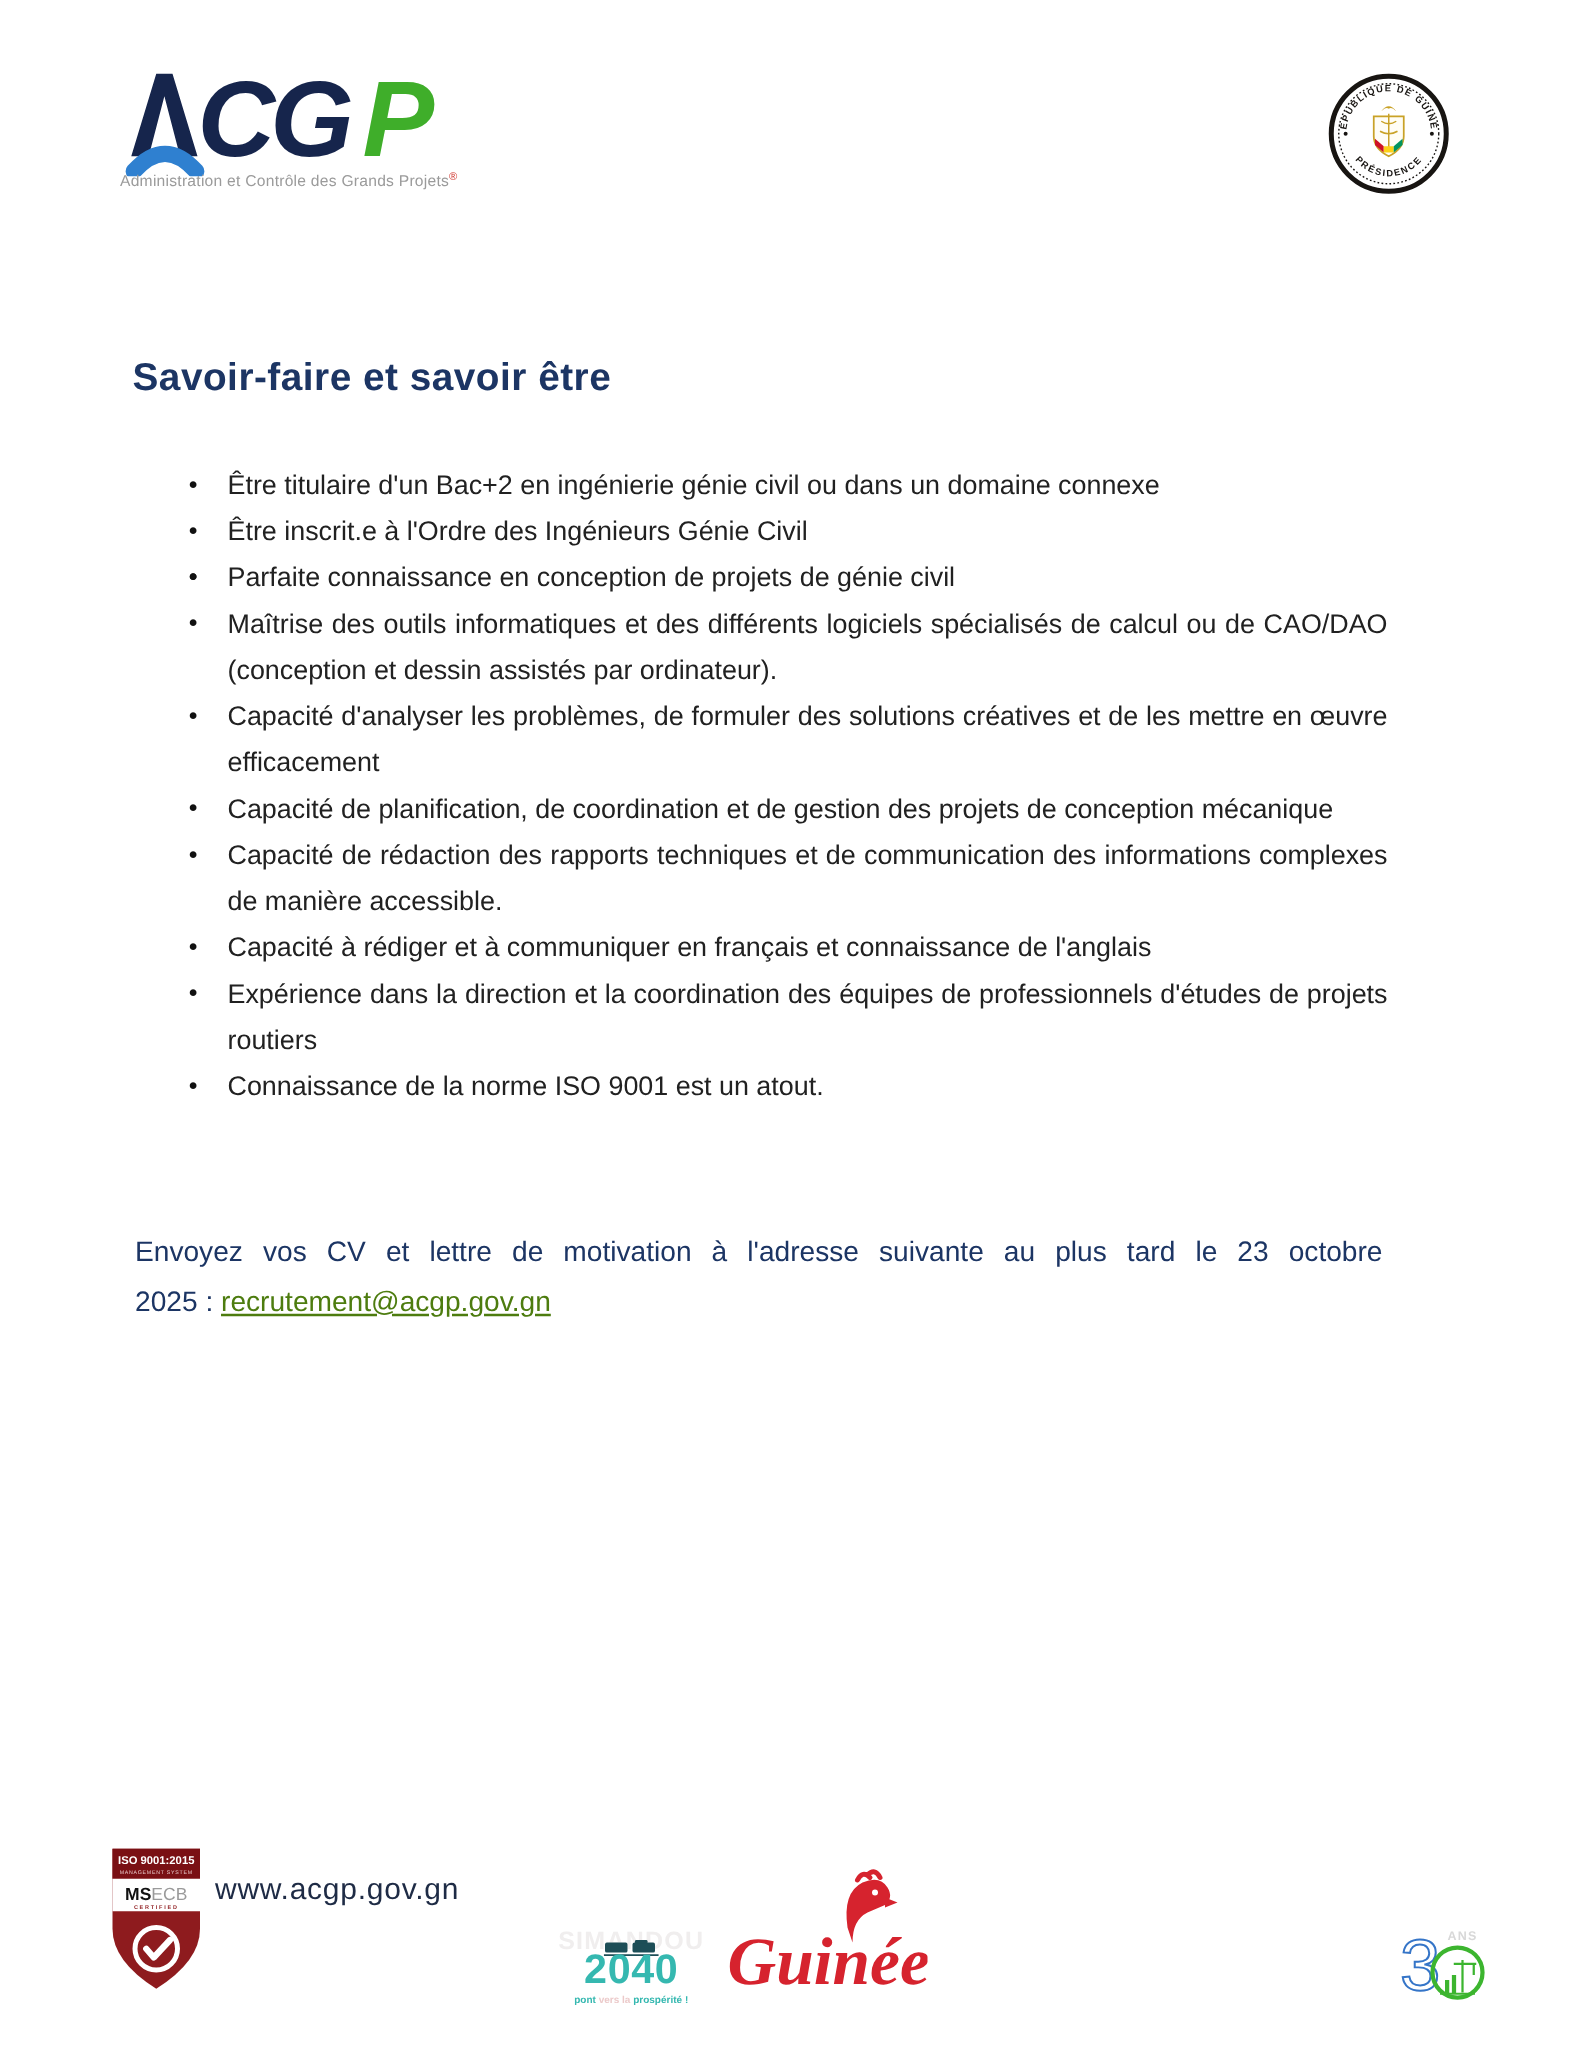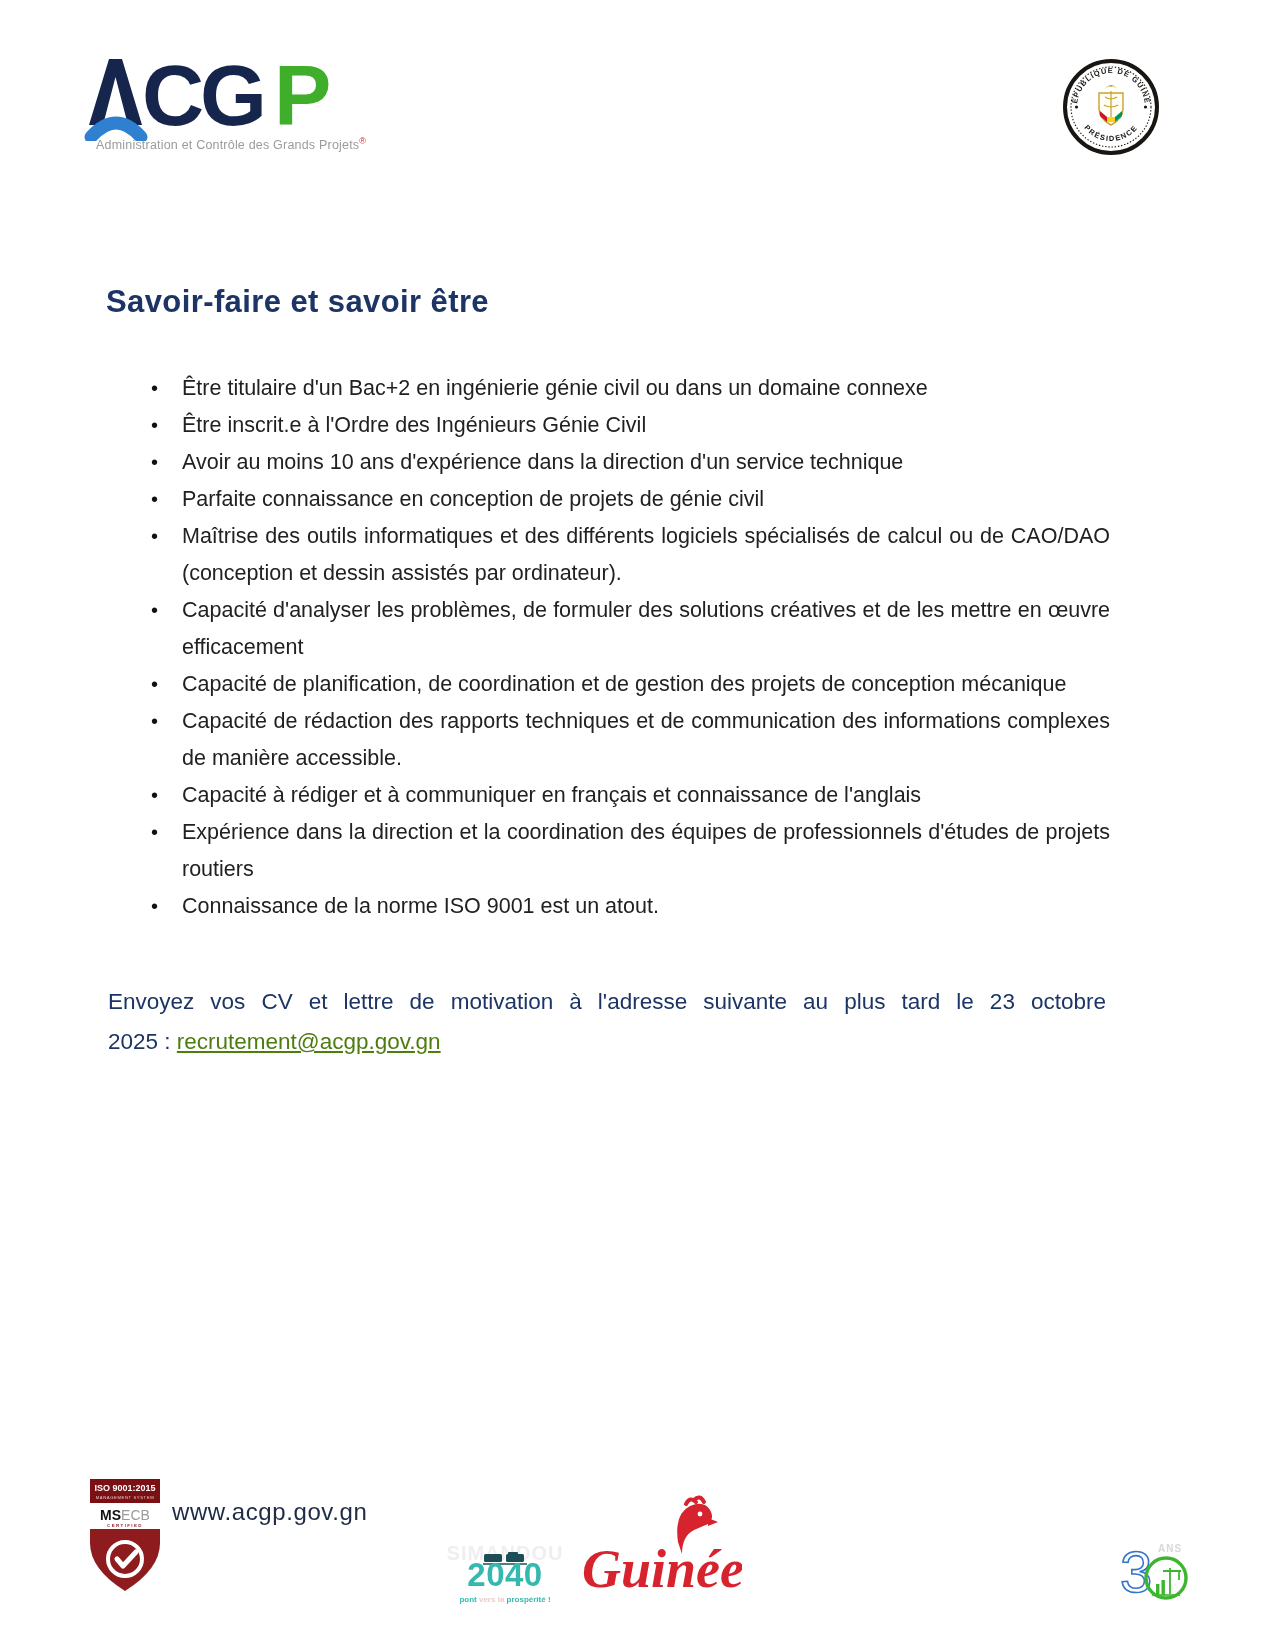--- a/index.html
+++ b/index.html
@@ -4,21 +4,21 @@
 <style>
   * { margin:0; padding:0; box-sizing:border-box; }
   html,body { background:#fff; }
   .page {
     position:relative; width:1275px; height:1650px; margin:0 auto;
     background:#ffffff; overflow:hidden;
     font-family:"Liberation Sans", sans-serif; color:#1f1f1f;
   }
 
   
-  .acgp-logo { position:absolute; left:84px; top:55px; width:252px; }
+  .acgp-logo { position:absolute; left:100px; top:55px; width:252px;font-style:italic; }
   .acgp-tagline { position:absolute; left:96px; top:136px; width:270px;
     font-size:12.5px; color:#9b9b9b; white-space:nowrap; letter-spacing:.2px; }
   .acgp-tagline sup { color:#d0342c; font-size:9px; }
   .seal { position:absolute; left:1061px; top:57px; width:100px; height:100px; }
 
   
   .page-title { position:absolute; left:106px; top:284px;
     font-size:31px; font-weight:bold; color:#1c3564; letter-spacing:.4px; }
 
   
@@ -85,21 +85,21 @@
     <path d="M39,54 L46,60 L46,65 L39,59 Z" fill="#ce1126"></path>
     <path d="M46,60 L54,60 L54,65 L46,65 Z" fill="#fcd116"></path>
     <path d="M54,60 L61,54 L61,59 L54,65 Z" fill="#009460"></path>
   </svg>
 
   <div class="page-title">Savoir-faire et savoir être</div>
 
   <ul class="bullets">
     <li><span class="dot">•</span><span>Être titulaire d'un Bac+2 en ingénierie génie civil ou dans un domaine connexe</span></li>
     <li><span class="dot">•</span><span>Être inscrit.e à l'Ordre des Ingénieurs Génie Civil</span></li>
-    <li><span class="dot">•</span><span>Avoir au moins 10 ans d'expérience dans la direction d'un service technique</span></li>
+    <li><span class="dot">•</span></li>
     <li><span class="dot">•</span><span>Parfaite connaissance en conception de projets de génie civil</span></li>
     <li><span class="dot">•</span><span>Maîtrise des outils informatiques et des différents logiciels spécialisés de calcul ou de CAO/DAO (conception et dessin assistés par ordinateur).</span></li>
     <li><span class="dot">•</span><span>Capacité d'analyser les problèmes, de formuler des solutions créatives et de les mettre en œuvre efficacement</span></li>
     <li><span class="dot">•</span><span>Capacité de planification, de coordination et de gestion des projets de conception mécanique</span></li>
     <li><span class="dot">•</span><span>Capacité de rédaction des rapports techniques et de communication des informations complexes de manière accessible.</span></li>
     <li><span class="dot">•</span><span>Capacité à rédiger et à communiquer en français et connaissance de l'anglais</span></li>
     <li><span class="dot">•</span><span>Expérience dans la direction et la coordination des équipes de professionnels d'études de projets routiers</span></li>
     <li><span class="dot">•</span><span>Connaissance de la norme ISO 9001 est un atout.</span></li>
   </ul>
 

